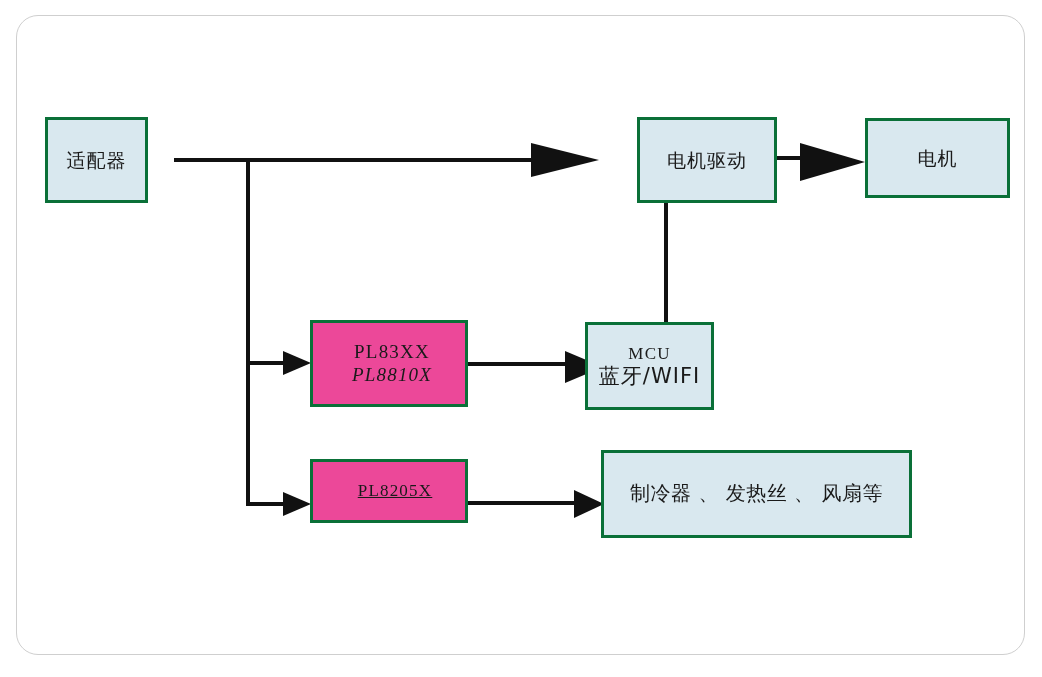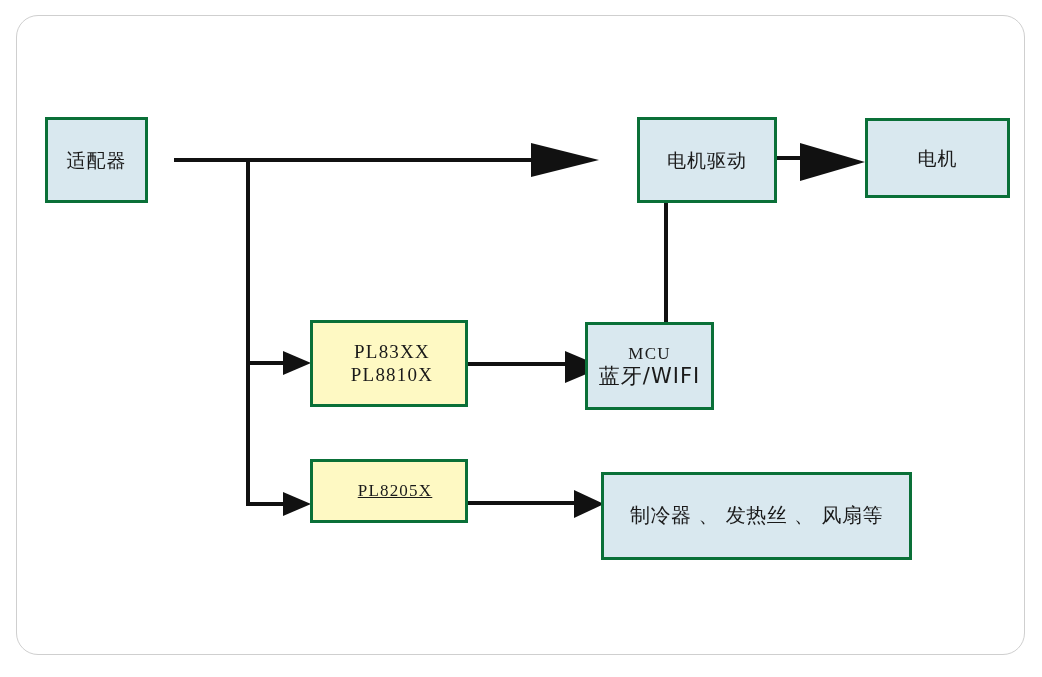--- a/index.html
+++ b/index.html
@@ -39,21 +39,21 @@
     justify-content: center;
     text-align: center;
     line-height: 1.18;
     color: #1a1a1a;
     letter-spacing: 0.5px;
   }
   .node.blue {
     background: #d9e8ef;
   }
   .node.green {
-    background: #fef9c3;
+    background: #ec4899;
     padding-left: 12px;
   }
   .node .line1, .node .line2 {
     display: block;
     white-space: nowrap;
   }
   .cjk {
     font-family: "DejaVu Sans", "Liberation Sans", sans-serif;
     font-size: 19px;
     letter-spacing: 1px;
@@ -149,29 +149,29 @@
   <div class="node blue" style="left:598px; top:117px; width:140px; height:86px;margin-left:39px;">
     <span class="line1 cjk">电机驱动</span>
   </div>
 
   <div class="node blue" style="left:865px; top:118px; width:145px; height:80px;">
     <span class="line1 cjk">电机</span>
   </div>
 
   <div class="node green" style="left:310px; top:320px; width:158px; height:87px; align-items:center;">
     <span class="line1 mono-ish" style="align-self:center; margin-left:-6px;">PL83XX</span>
-    <span class="line2 mono-ish" style="align-self:center; margin-left:-6px;">PL8810X</span>
+    <span class="line2 mono-ish" style="align-self:center; margin-left:-6px;font-style:italic;">PL8810X</span>
   </div>
 
   <div class="node blue" style="left:585px; top:322px; width:129px; height:88px;">
     <span class="line1 small-serif">MCU</span>
     <span class="line2 mix">蓝牙/WIFI</span>
   </div>
 
   <div class="node green" style="left:310px; top:459px; width:158px; height:64px;text-decoration:underline;">
     <span class="line1 small-serif">PL8205X</span>
   </div>
 
-  <div class="node blue" style="left:601px; top:472px; width:311px; height:88px;justify-content:center;">
+  <div class="node blue" style="left:601px; top:450px; width:311px; height:88px;justify-content:center;">
     <span class="line1 cjk" style="font-size:20px; letter-spacing:0.5px;">制冷器 、 发热丝 、 风扇等</span>
   </div>
 
 </div>
 
 </body></html>

